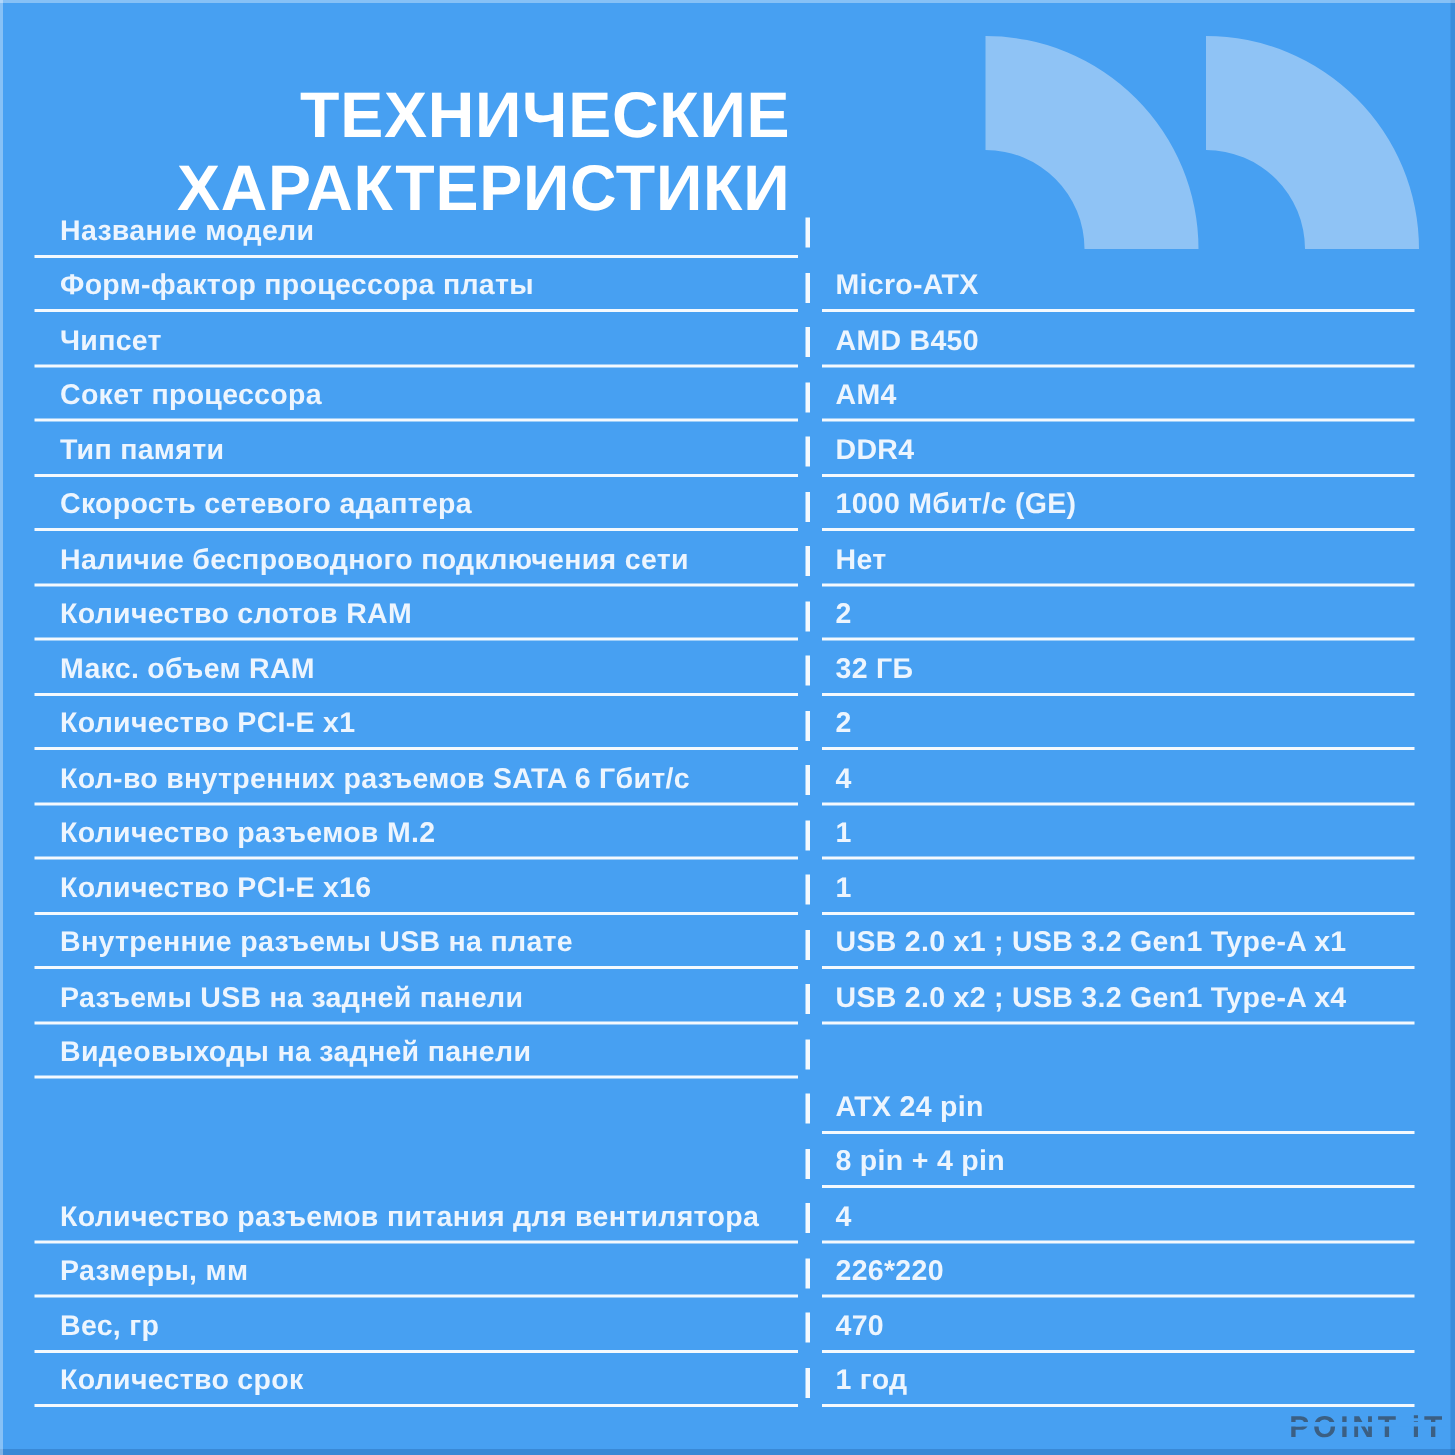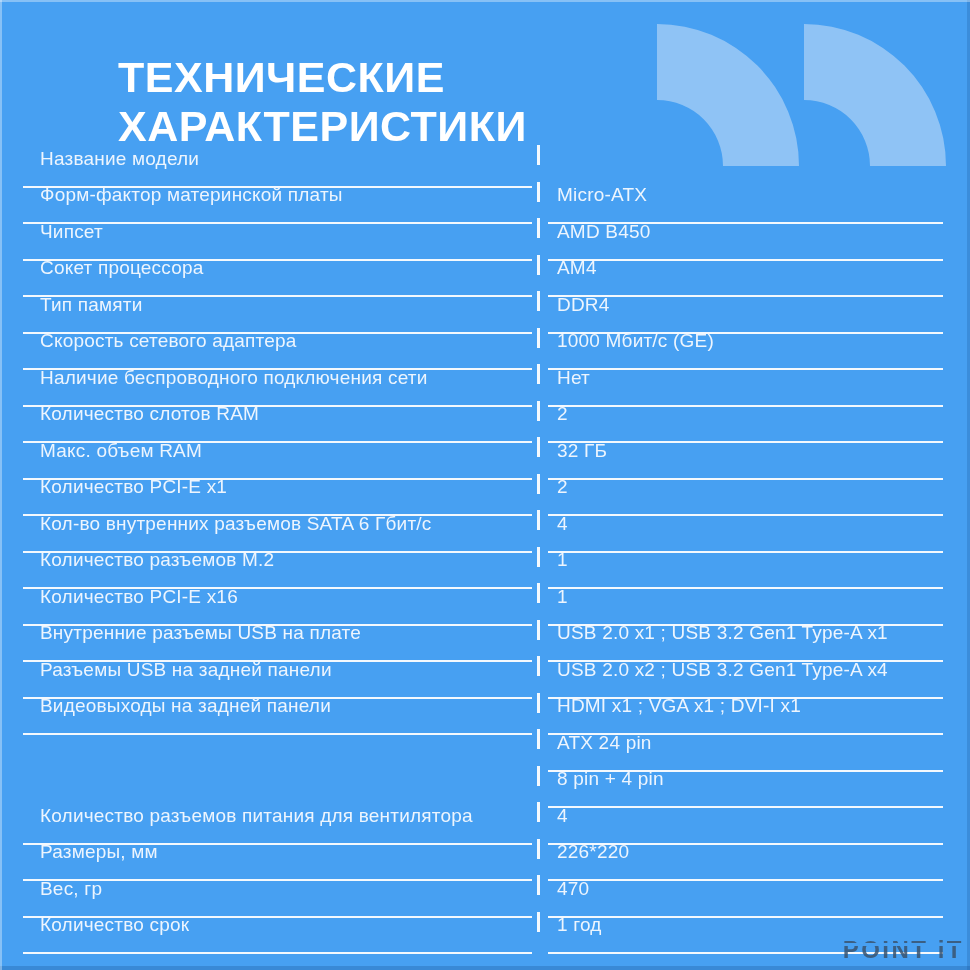--- a/index.html
+++ b/index.html
@@ -7,54 +7,55 @@
     position:relative;
     width:970px; height:970px;
     background:var(--bg, #47A0F2);
     overflow:hidden;
     font-family:"Liberation Sans", sans-serif;
     box-shadow:
       inset 2px 0 0 rgba(255,255,255,.35),
       inset 0 2px 0 rgba(255,255,255,.35),
       inset -3px 0 0 rgba(25,85,150,.25),
       inset 0 -4px 0 rgba(25,85,150,.30);
+    text-align: right;
   }
   .decor {
     position:absolute; left:640px; top:21px;
     width:310px; height:148px;
   }
   .decor path { fill:var(--decor, #8FC3F5); }
   .title {
     position:absolute; left:118px; top:24px;
     font-size:43px; line-height:49px; font-weight:bold;
     color:#FFFFFF; letter-spacing:.5px; white-space:nowrap;
   }
   .title span { display:block; }
   .spec-table { position:absolute; left:0; top:135px; width:970px; }
   .row { position:relative; height:36.5px; }
   .cell {
-    position:absolute; top:16px; height:100%;
+    position:absolute; top:0; height:100%;
     box-sizing:border-box;
     border-bottom:2.6px solid var(--line, #F4F9FE);
     display:flex; align-items:flex-end;
-    padding-bottom:16px;
-    font-size:19px; font-weight:normal;
+    padding-bottom:4px;
+    font-size:19px; font-weight:bold;
     color:var(--text, #EDF5FE);
     letter-spacing:.2px; white-space:nowrap;
   }
   .cell-l { left:23px;  width:509px; padding-left:17px; }
   .cell-r { left:548px; width:395px; padding-left:9px; }
   .tick {
     position:absolute; left:537px; top:10px;
     width:3px; height:20px;
     background:var(--line, #F4F9FE);
   }
   .watermark {
     position:absolute; right:6px; bottom:6px;
-    font-size:24px; font-weight:bold; letter-spacing:2.5px;
+    font-size:20px; font-weight:bold; letter-spacing:2.5px;
     color:var(--wm, #3A5470); opacity:.85;
   }
   .watermark::after {
     content:""; position:absolute; left:-2px; right:-2px; top:7px;
     height:2.5px; background:var(--bg, #47A0F2);
   }
 </style>
 </head>
 <body>
 
@@ -71,21 +72,21 @@
   </h1>
 
   <div class="spec-table">
 
       <div class="row">
         <div class="cell cell-l">Название модели</div>
         <div class="tick"></div>
       </div>
 
       <div class="row">
-        <div class="cell cell-l">Форм-фактор материнской платы</div>
+        <div class="cell cell-l">Форм-фактор процессора платы</div>
         <div class="tick"></div>
         <div class="cell cell-r">Micro-ATX</div>
       </div>
 
       <div class="row">
         <div class="cell cell-l">Чипсет</div>
         <div class="tick"></div>
         <div class="cell cell-r">AMD B450</div>
       </div>
 
@@ -157,21 +158,20 @@
 
       <div class="row">
         <div class="cell cell-l">Разъемы USB на задней панели</div>
         <div class="tick"></div>
         <div class="cell cell-r">USB 2.0 x2 ; USB 3.2 Gen1 Type-A x4</div>
       </div>
 
       <div class="row">
         <div class="cell cell-l">Видеовыходы на задней панели</div>
         <div class="tick"></div>
-        <div class="cell cell-r">HDMI x1 ; VGA x1 ; DVI-I x1</div>
       </div>
 
       <div class="row">
         <div class="tick"></div>
         <div class="cell cell-r">ATX 24 pin</div>
       </div>
 
       <div class="row">
         <div class="tick"></div>
         <div class="cell cell-r">8 pin + 4 pin</div>

